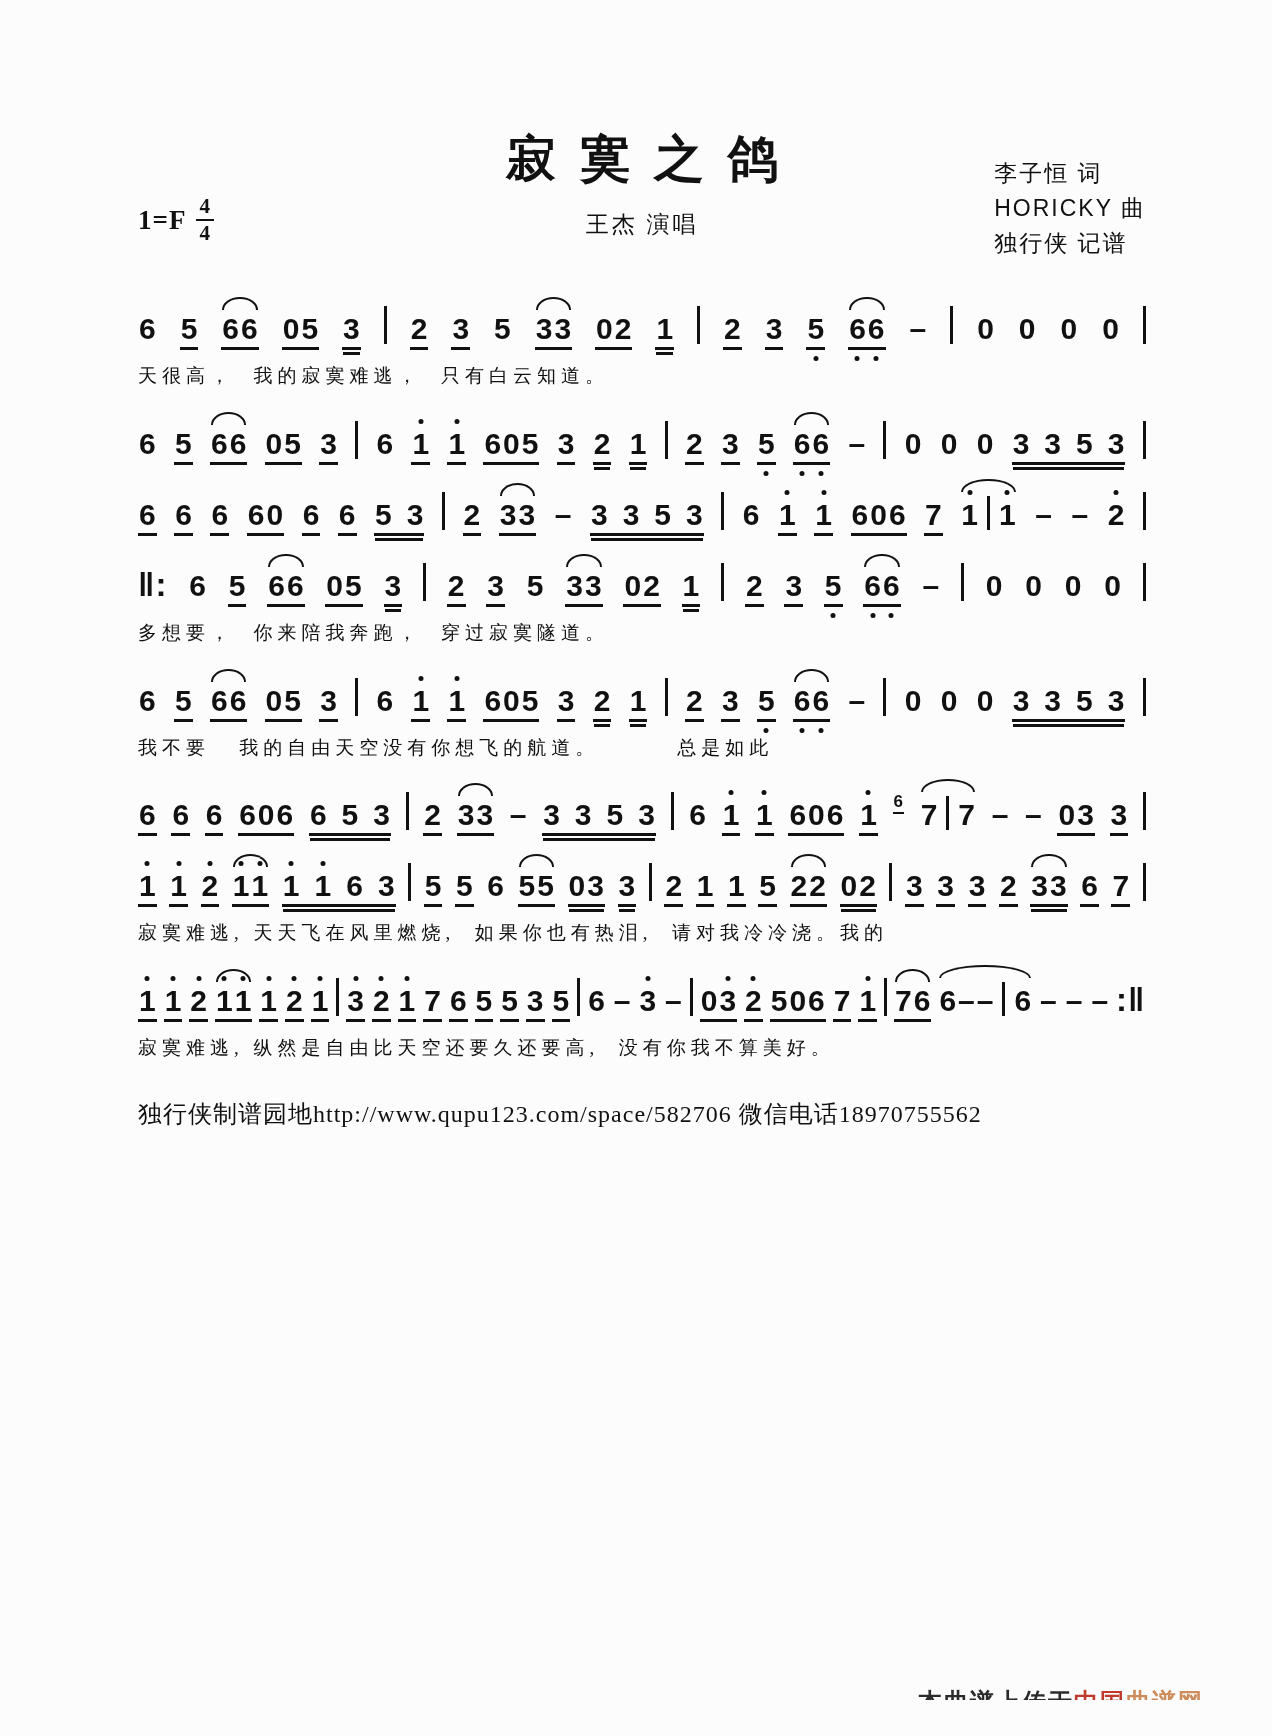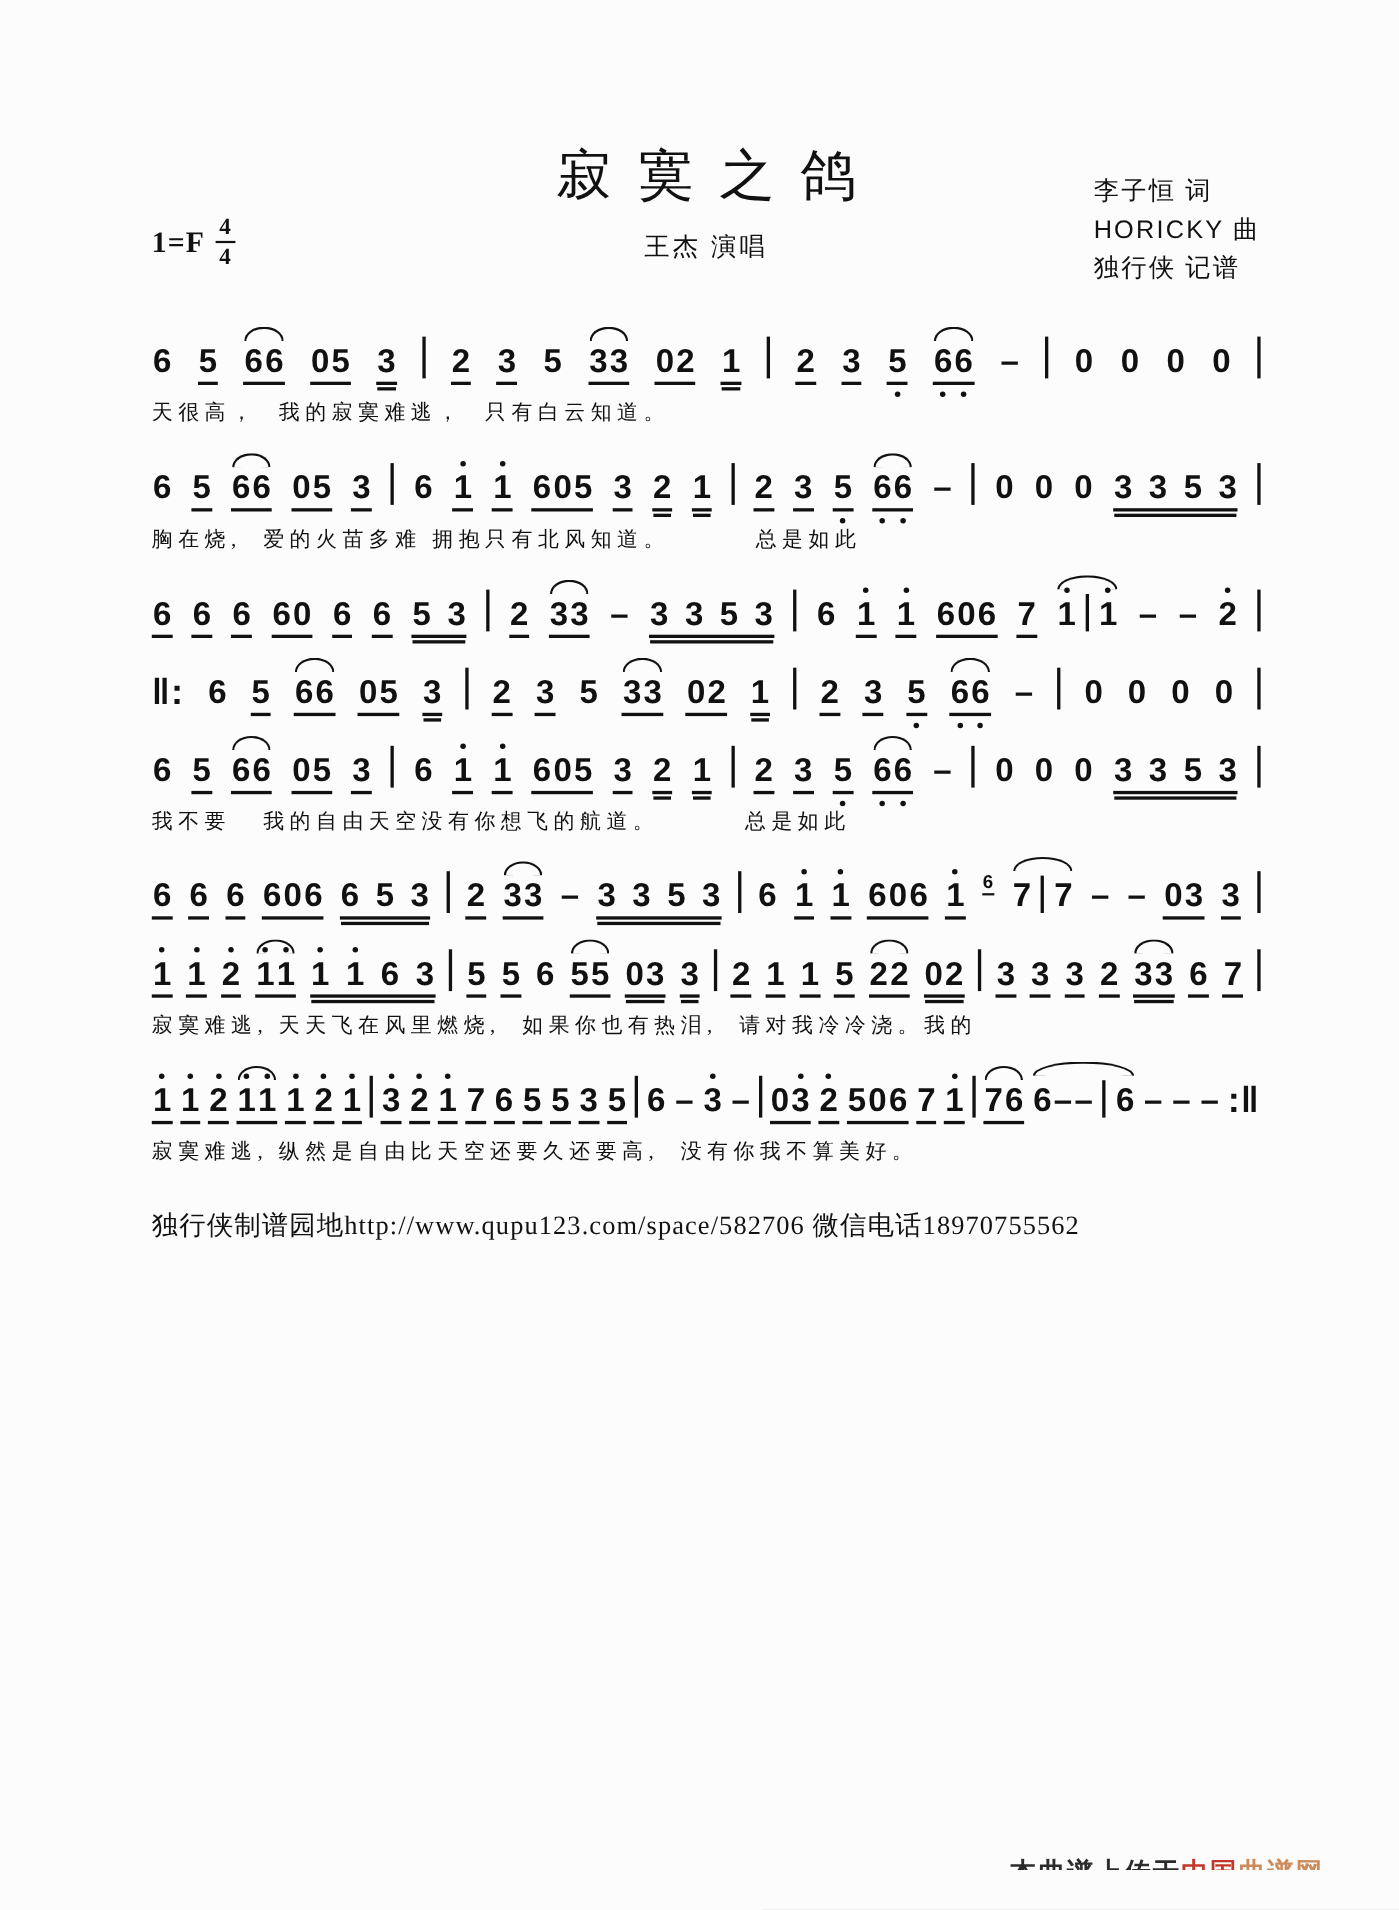--- a/index.html
+++ b/index.html
@@ -11,21 +11,21 @@
     overflow:hidden;
     color:#111;
     font-family:"Liberation Sans",sans-serif;
   }
   .content{position:absolute;left:138px;right:126px;top:0;}
 
   
   .title{
     margin-top:126px;text-align:center;
     font-family:"Liberation Serif",serif;
-    font-weight:400;font-size:50px;letter-spacing:24px;text-indent:24px;
+    font-weight:700;font-size:50px;letter-spacing:24px;text-indent:24px;
   }
   .subtitle{
     text-align:center;font-size:23px;margin-top:16px;letter-spacing:3px;
     font-family:"Liberation Serif",serif;
   }
   .keysig{
     position:absolute;left:0;top:196px;
     font-family:"Liberation Serif",serif;
     font-weight:700;font-size:27px;letter-spacing:1px;
     display:flex;align-items:center;
@@ -155,21 +155,20 @@
             <span class="grp u1"><span class="nc">5<span class="dl"></span></span></span>
             <span class="grp u1"><span class="arc"></span><span class="nc">6<span class="dl"></span></span><span class="nc">6<span class="dl"></span></span></span>
             <span class="grp"><span class="nc">–</span></span>
             <span class="bar"></span>
             <span class="grp"><span class="nc">0</span></span>
             <span class="grp"><span class="nc">0</span></span>
             <span class="grp"><span class="nc">0</span></span>
             <span class="grp u2"><span class="nc">3</span><span class="gap"></span><span class="nc">3</span><span class="gap"></span><span class="nc">5</span><span class="gap"></span><span class="nc">3</span></span>
             <span class="bar"></span>
           </div>
-          <div class="lyrics">胸在烧,  爱的火苗多难 拥抱只有北风知道。        总是如此</div>
         </div>
         <div class="line">
           <div class="notes-row">
             <span class="grp u1"><span class="nc">6</span></span>
             <span class="grp u1"><span class="nc">6</span></span>
             <span class="grp u1"><span class="nc">6</span></span>
             <span class="grp u1"><span class="nc">6</span><span class="nc">0</span></span>
             <span class="grp u1"><span class="nc">6</span></span>
             <span class="grp u1"><span class="nc">6</span></span>
             <span class="grp u2"><span class="nc">5</span><span class="gap"></span><span class="nc">3</span></span>
@@ -212,20 +211,21 @@
             <span class="grp u1"><span class="nc">5<span class="dl"></span></span></span>
             <span class="grp u1"><span class="arc"></span><span class="nc">6<span class="dl"></span></span><span class="nc">6<span class="dl"></span></span></span>
             <span class="grp"><span class="nc">–</span></span>
             <span class="bar"></span>
             <span class="grp"><span class="nc">0</span></span>
             <span class="grp"><span class="nc">0</span></span>
             <span class="grp"><span class="nc">0</span></span>
             <span class="grp"><span class="nc">0</span></span>
             <span class="bar"></span>
           </div>
+          <div class="lyrics">多想要，  你来陪我奔跑，  穿过寂寞隧道。</div>
         </div>
         <div class="line">
           <div class="notes-row">
             <span class="grp"><span class="nc">6</span></span>
             <span class="grp u1"><span class="nc">5</span></span>
             <span class="grp u1"><span class="arc"></span><span class="nc">6</span><span class="nc">6</span></span>
             <span class="grp u1"><span class="nc">0</span><span class="nc">5</span></span>
             <span class="grp u1"><span class="nc">3</span></span>
             <span class="bar"></span>
             <span class="grp"><span class="nc">6</span></span>

